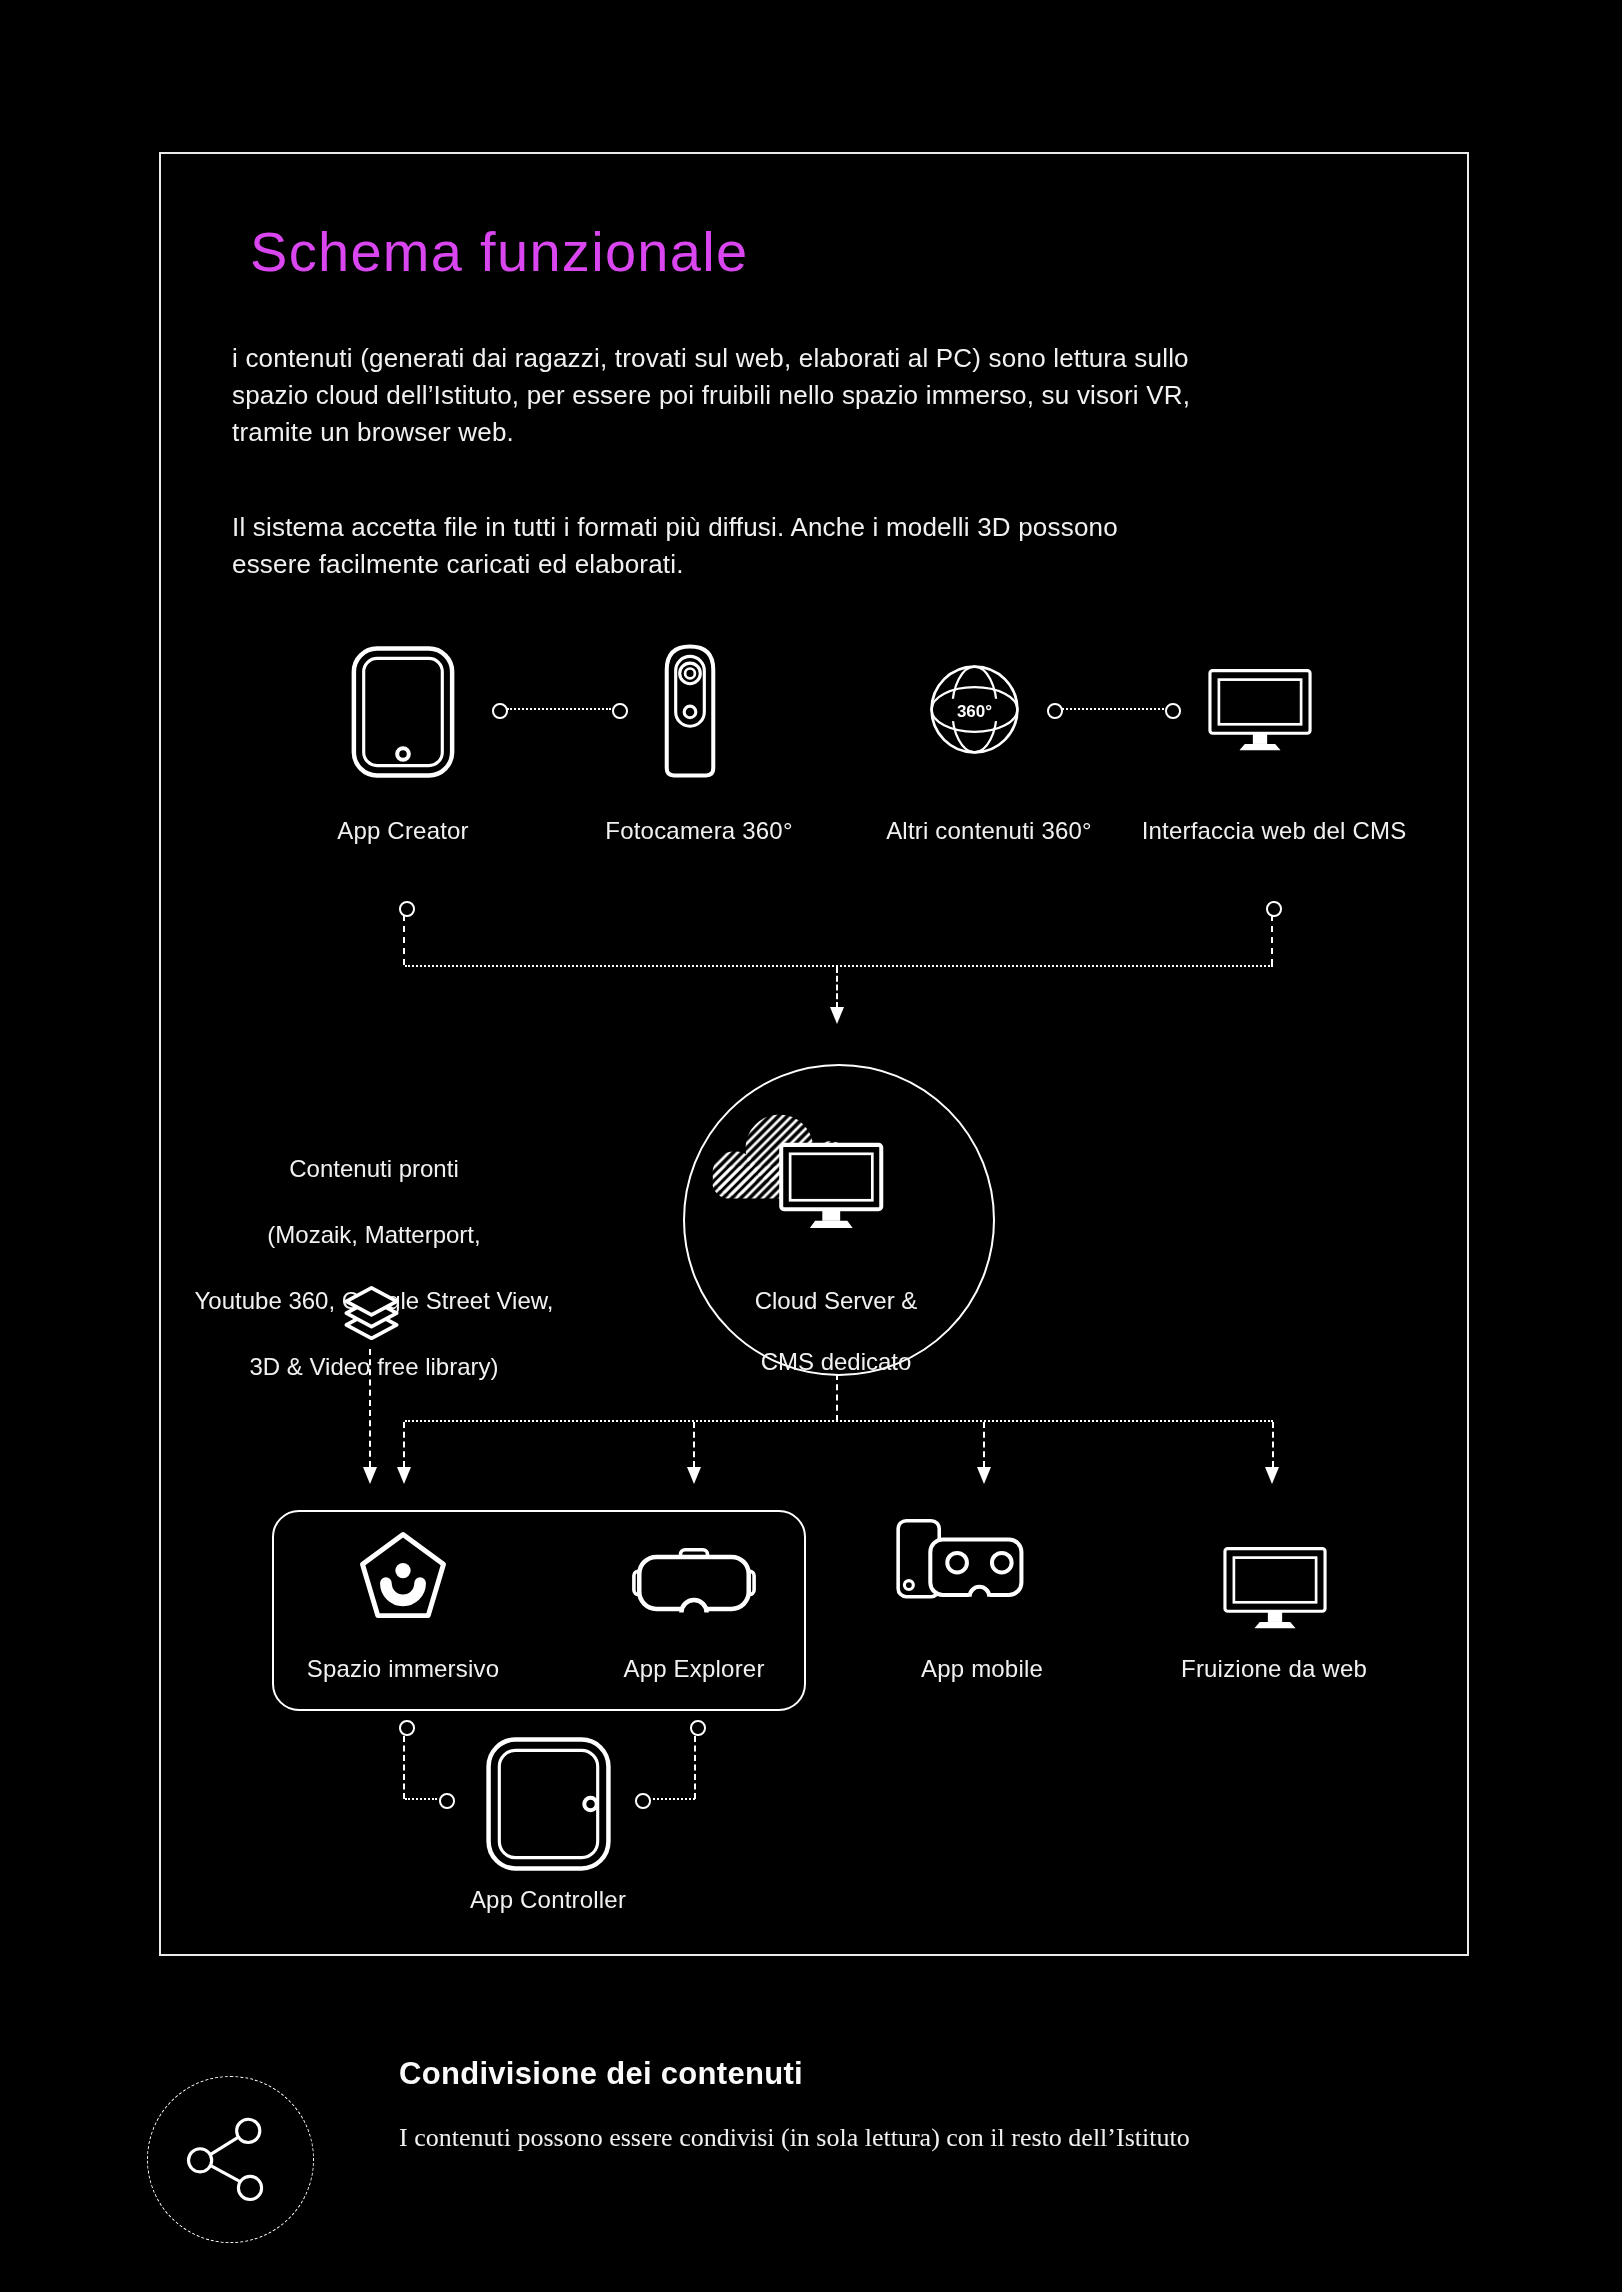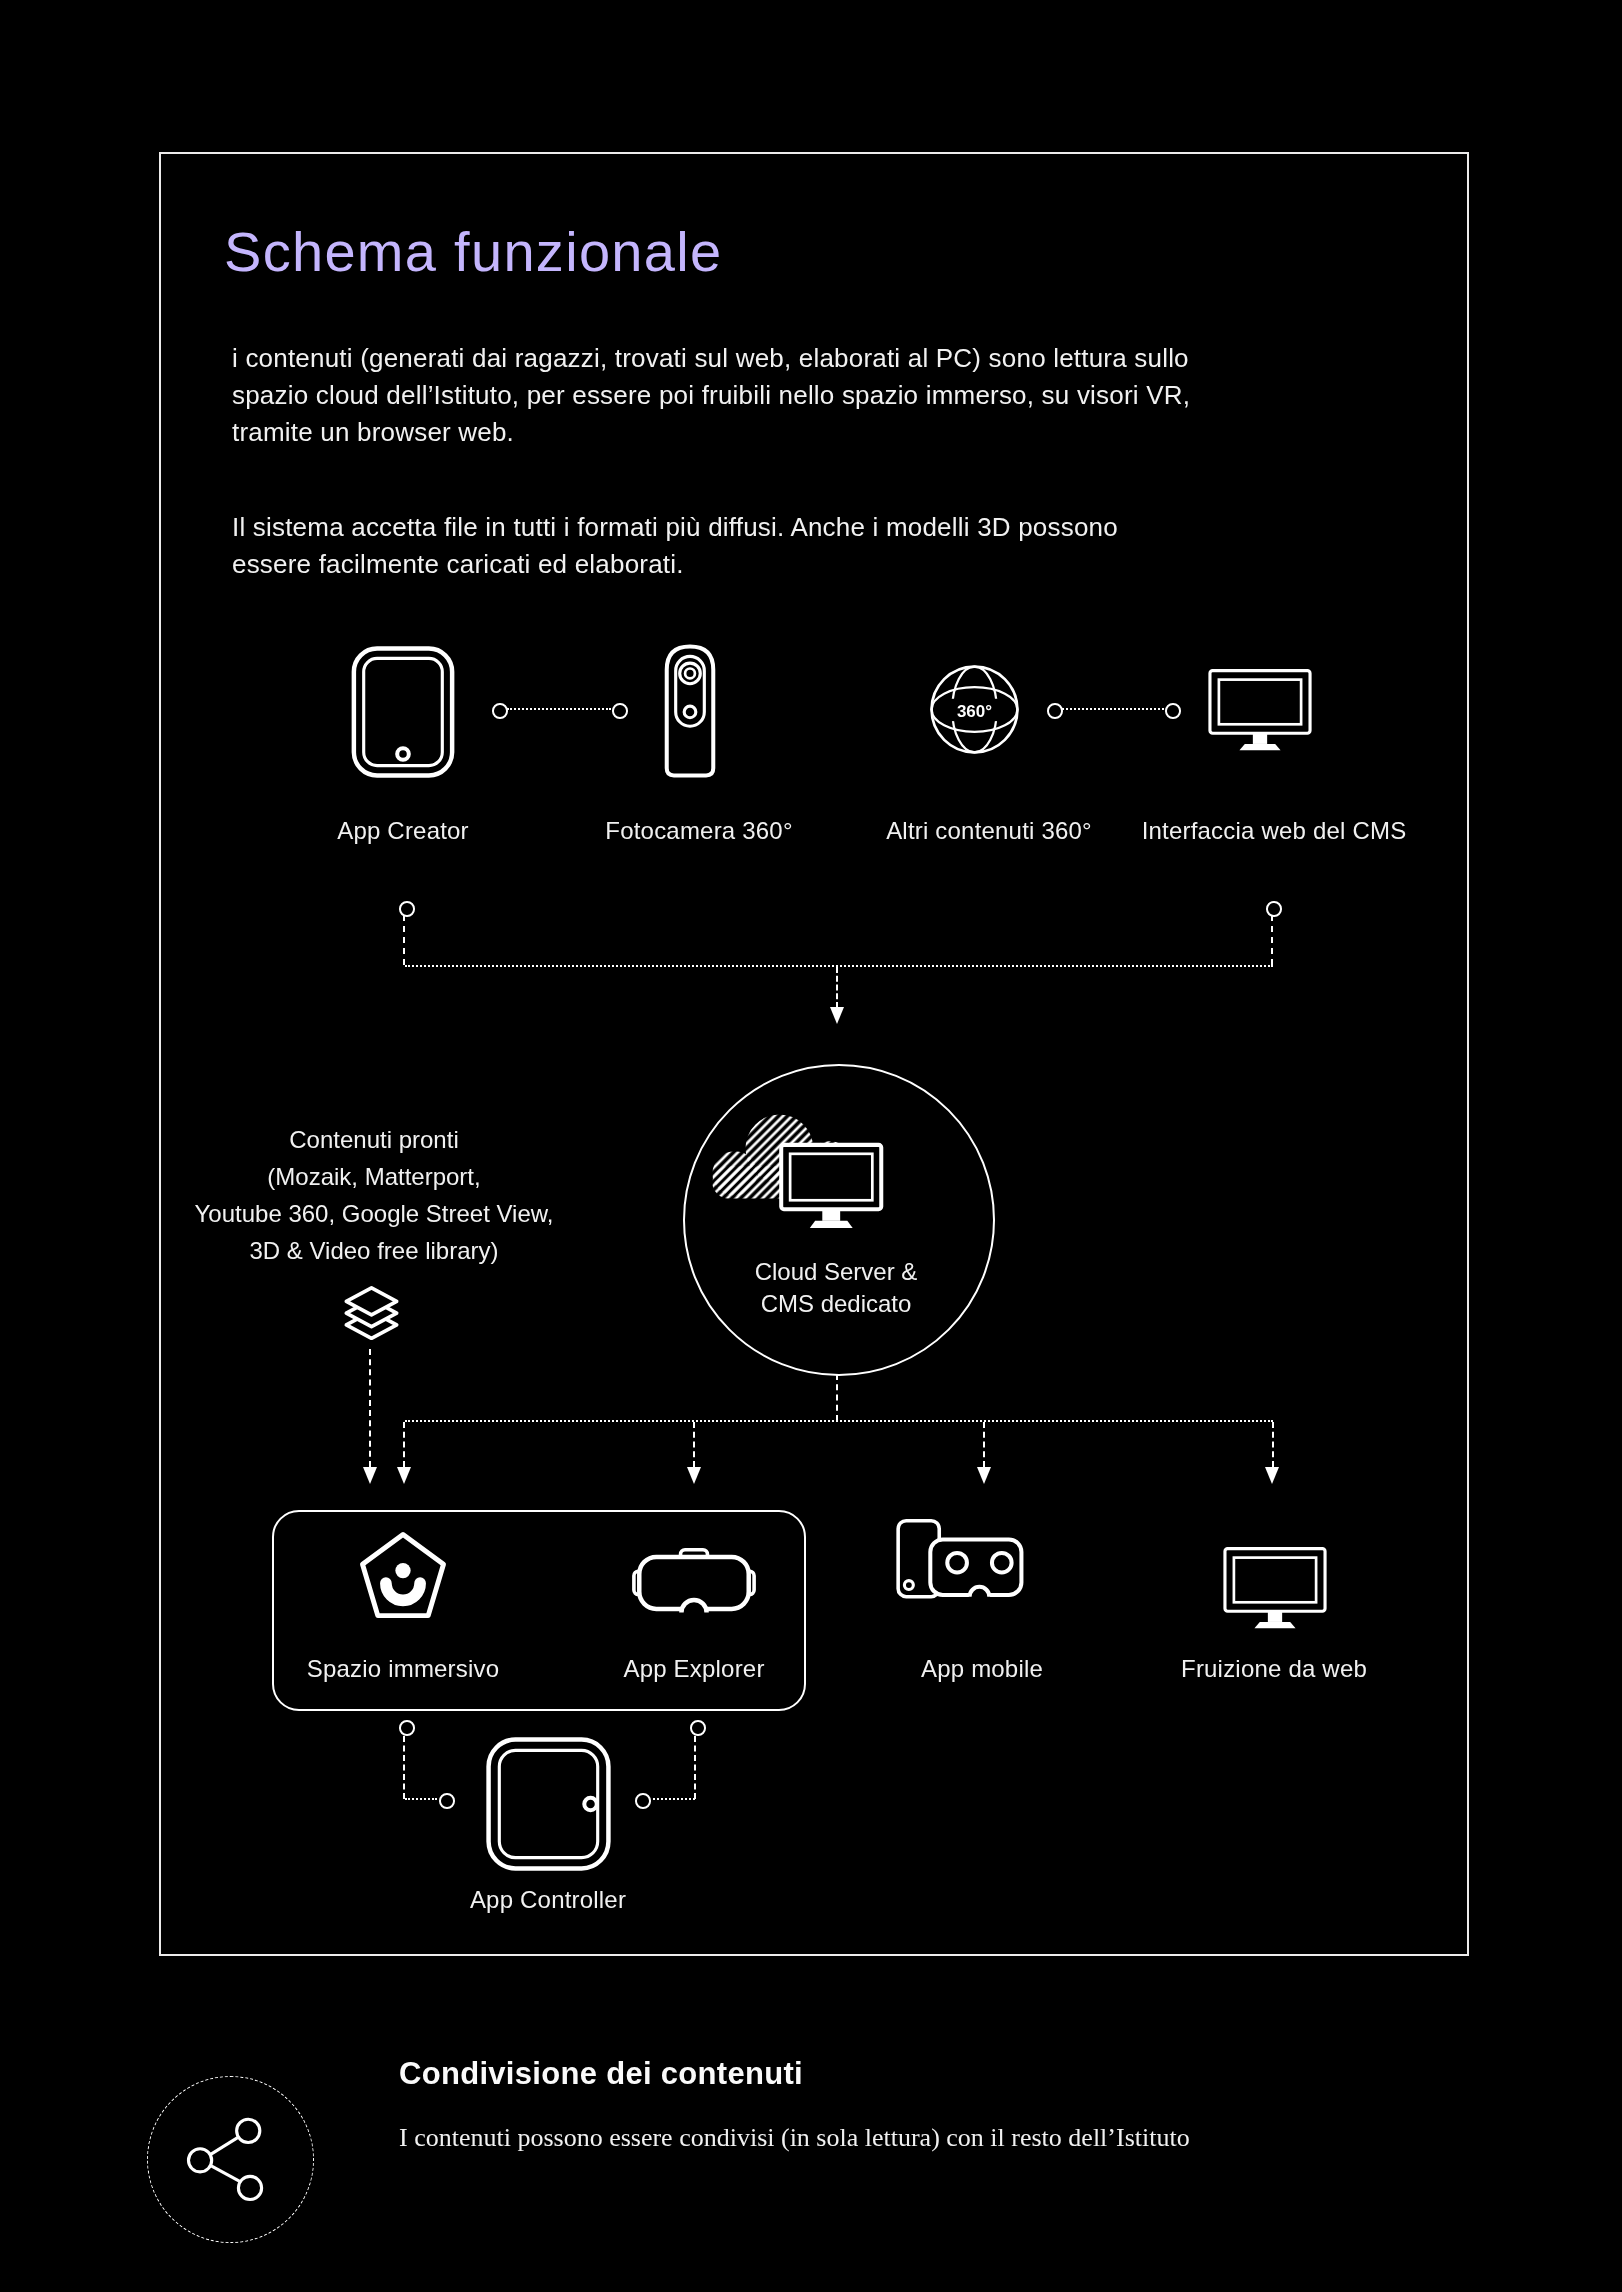--- a/index.html
+++ b/index.html
@@ -11,32 +11,32 @@
   .stage{
     position:relative;width:1623px;height:2293px;background:var(--bg);
     font-family:"Liberation Sans",sans-serif;color:var(--txt);overflow:hidden;
   }
   .abs{position:absolute;}
   .frame{
     left:159px;top:152px;width:1306px;height:1800px;
     border:2.7px solid #ecebeb;
   }
   .title{
-    left:224px;top:219px;font-size:56px;font-weight:300;letter-spacing:1.3px;color:#c4b5fd;
+    left:250px;top:219px;font-size:56px;font-weight:300;letter-spacing:1.3px;color:#d946ef;
   }
   .para{font-size:26px;line-height:37px;font-weight:300;color:#f1f1f1;letter-spacing:0.2px;}
   .para span{display:block;}
   .p1{left:232px;top:340px;}
   .p2{left:232px;top:509px;}
   .lbl{
     font-size:24px;color:#f1f1f1;font-weight:300;white-space:nowrap;
     transform:translateX(-50%);letter-spacing:0.2px;
   }
   .centerblock{transform:translateX(-50%);text-align:center;font-size:24px;line-height:37px;font-weight:300;color:#f1f1f1;}
-  .centerblock span{display:block;white-space:nowrap;}
+  .centerblock span{display:block;white-space:nowrap;margin-top:29px;}
   .vdash{width:0;border-left:2.7px dashed var(--line);}
   .hdot{height:0;border-top:2.7px dotted var(--line);}
   .node{width:11.6px;height:11.6px;border:2.7px solid var(--line);border-radius:50%;background:var(--bg);}
   .arrow{width:0;height:0;border-left:7.2px solid transparent;border-right:7.2px solid transparent;border-top:17px solid var(--line);}
   .cloud-circle{
     left:683px;top:1064px;width:308px;height:308px;border:2.2px solid var(--line);border-radius:50%;
   }
   .group-box{
     left:272px;top:1510px;width:530px;height:197px;border:2.7px solid var(--line);border-radius:27px;
   }

